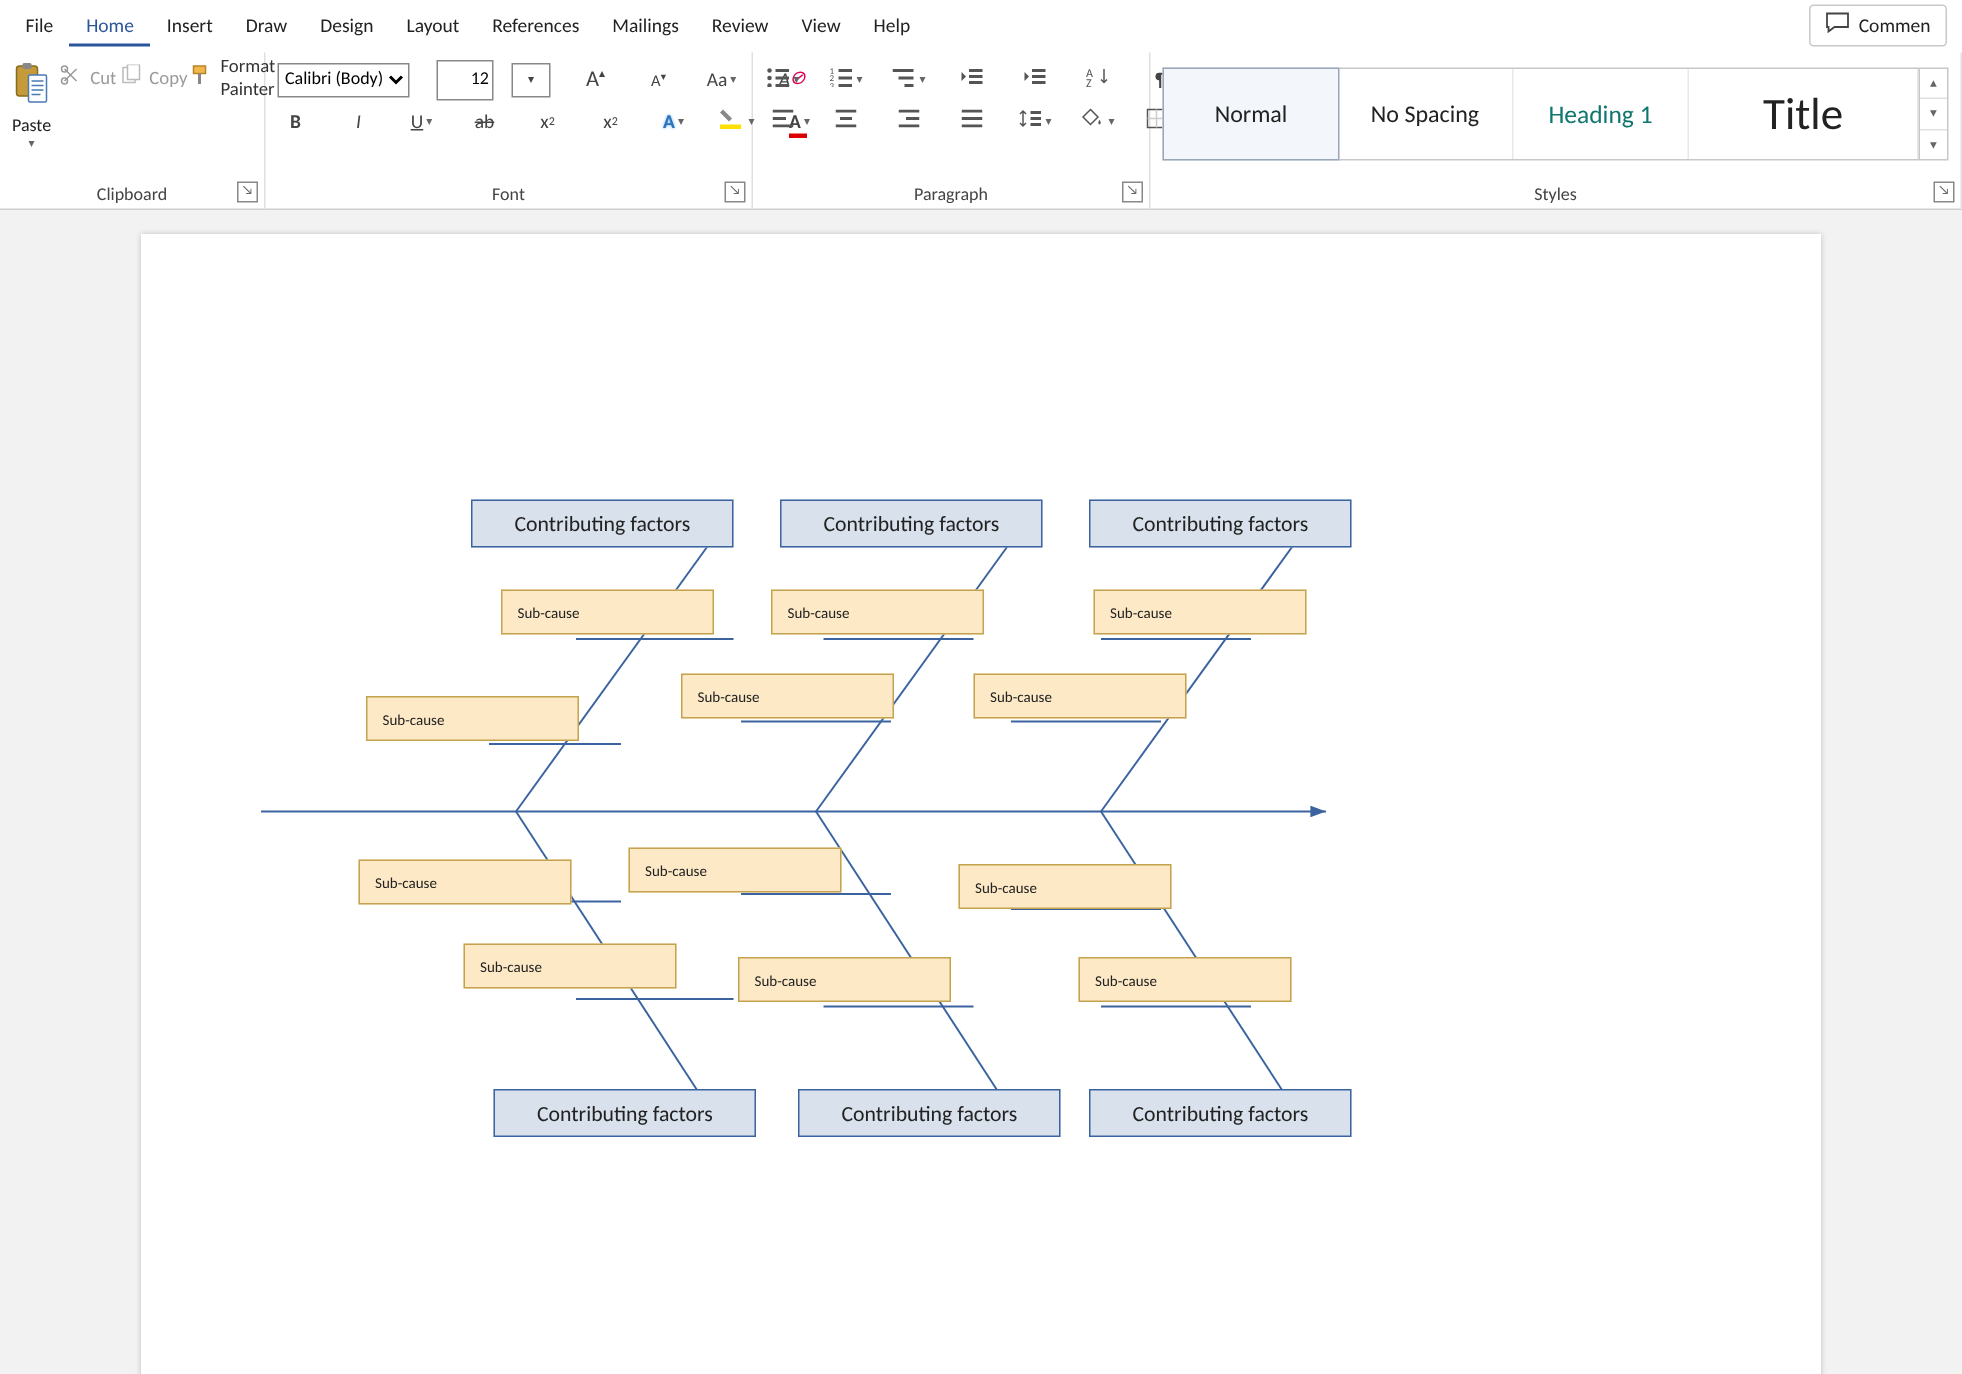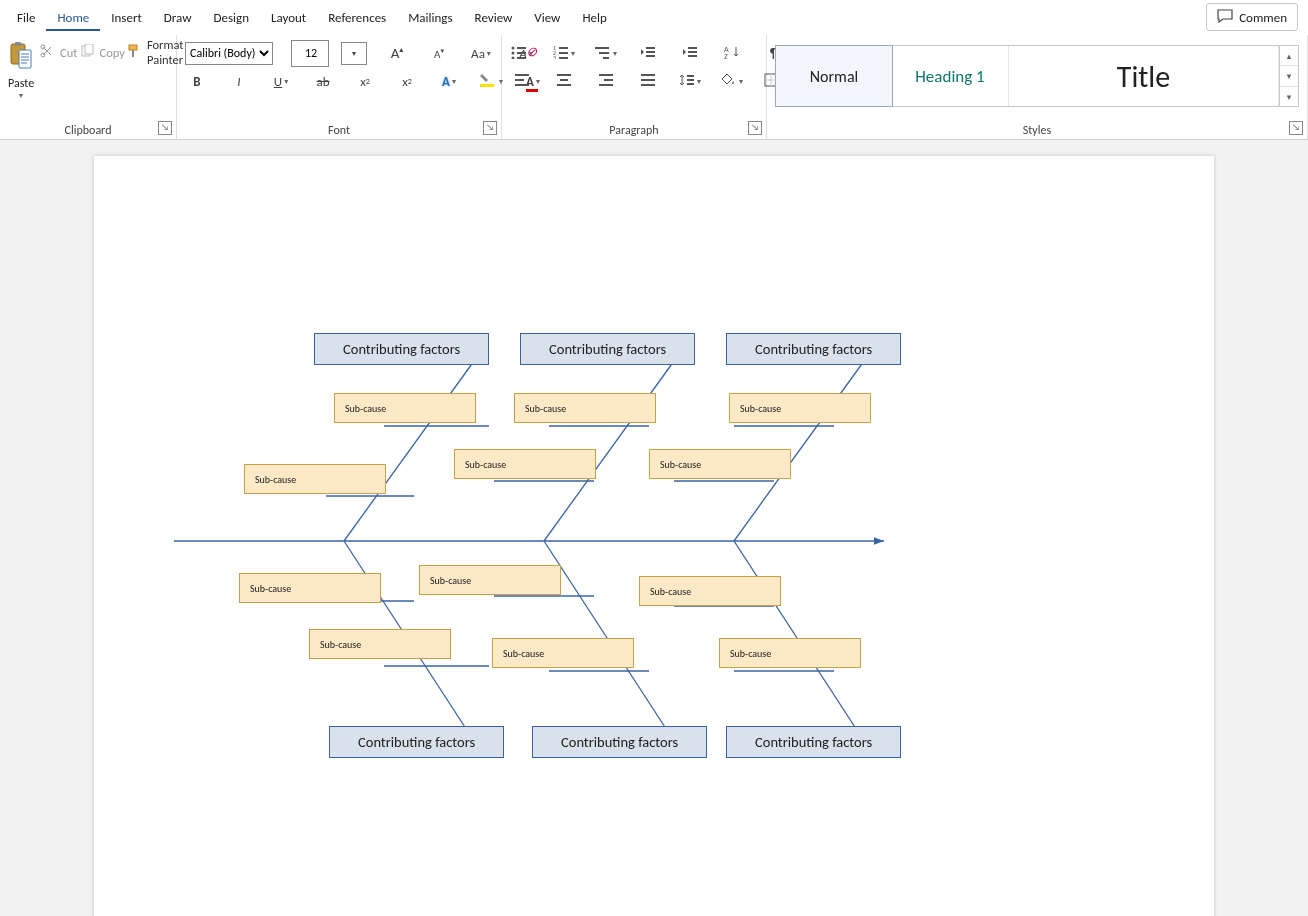--- a/index.html
+++ b/index.html
@@ -12,21 +12,21 @@
   
   .ribbon{display:flex;height:104px;border-bottom:1px solid #d0d0d0}
   .group{position:relative;border-right:1px solid #e0e0e0;padding:4px 8px 18px 8px;display:flex;flex-direction:column;justify-content:flex-start}
   .group-label{position:absolute;bottom:2px;left:0;right:0;text-align:center;font-size:12px;color:#444}
   .group .launcher{position:absolute;right:4px;bottom:4px;width:12px;height:12px;border:1px solid #888;font-size:9px;line-height:9px;text-align:center;color:#666;cursor:pointer}
   .row{display:flex;align-items:center;gap:18px;height:28px}
   .btn{display:flex;align-items:center;justify-content:center;min-width:20px;height:22px;padding:0 2px;cursor:pointer;color:#444}
   .btn.dd::after{content:"▾";font-size:8px;margin-left:2px;color:#666}
   select,input.sz{height:23px;border:1px solid #888;font-family:inherit;font-size:12px;background:#fff}
   select.font{width:128px}
-  input.sz{width:30px;text-align:center;padding-left:4px}
+  input.sz{width:30px;text-align:right;padding-left:4px}
   
   .clip{display:flex;gap:6px}
   .paste{display:flex;flex-direction:column;align-items:center;width:42px;cursor:pointer;padding-top:2px}
   .paste svg{width:26px;height:30px}
   .paste-label{font-size:12px;margin-top:2px}
   .clip-side{display:flex;gap:2px;padding-top:2px}
   .clip-side .mini{display:flex;align-items:center;gap:6px;height:22px;color:#9a9a9a;cursor:default;font-size:12.5px}
   .clip-side .mini.enabled{color:#333;cursor:pointer}
   
   .styles{display:flex;align-items:stretch;gap:0;border:1px solid #c8c8c8;height:60px;margin-top:6px}
@@ -271,20 +271,21 @@
             </svg></span>
         </span>
     </div>
     <div class="group-label">Paragraph</div>
     <div class="launcher">↘</div>
   </div>
 
   <div class="group" style="flex:1">
     <div class="styles">
       <div class="style-item selected">Normal</div>
+      <div class="style-item">No Spacing</div>
       <div class="style-item heading">Heading 1</div>
       <div class="style-item title" style="flex:1">Title</div>
       <div class="styles-scroll">
         <div>▴</div>
         <div>▾</div>
         <div>▾</div>
       </div>
     </div>
     <div class="group-label">Styles</div>
     <div class="launcher">↘</div>

